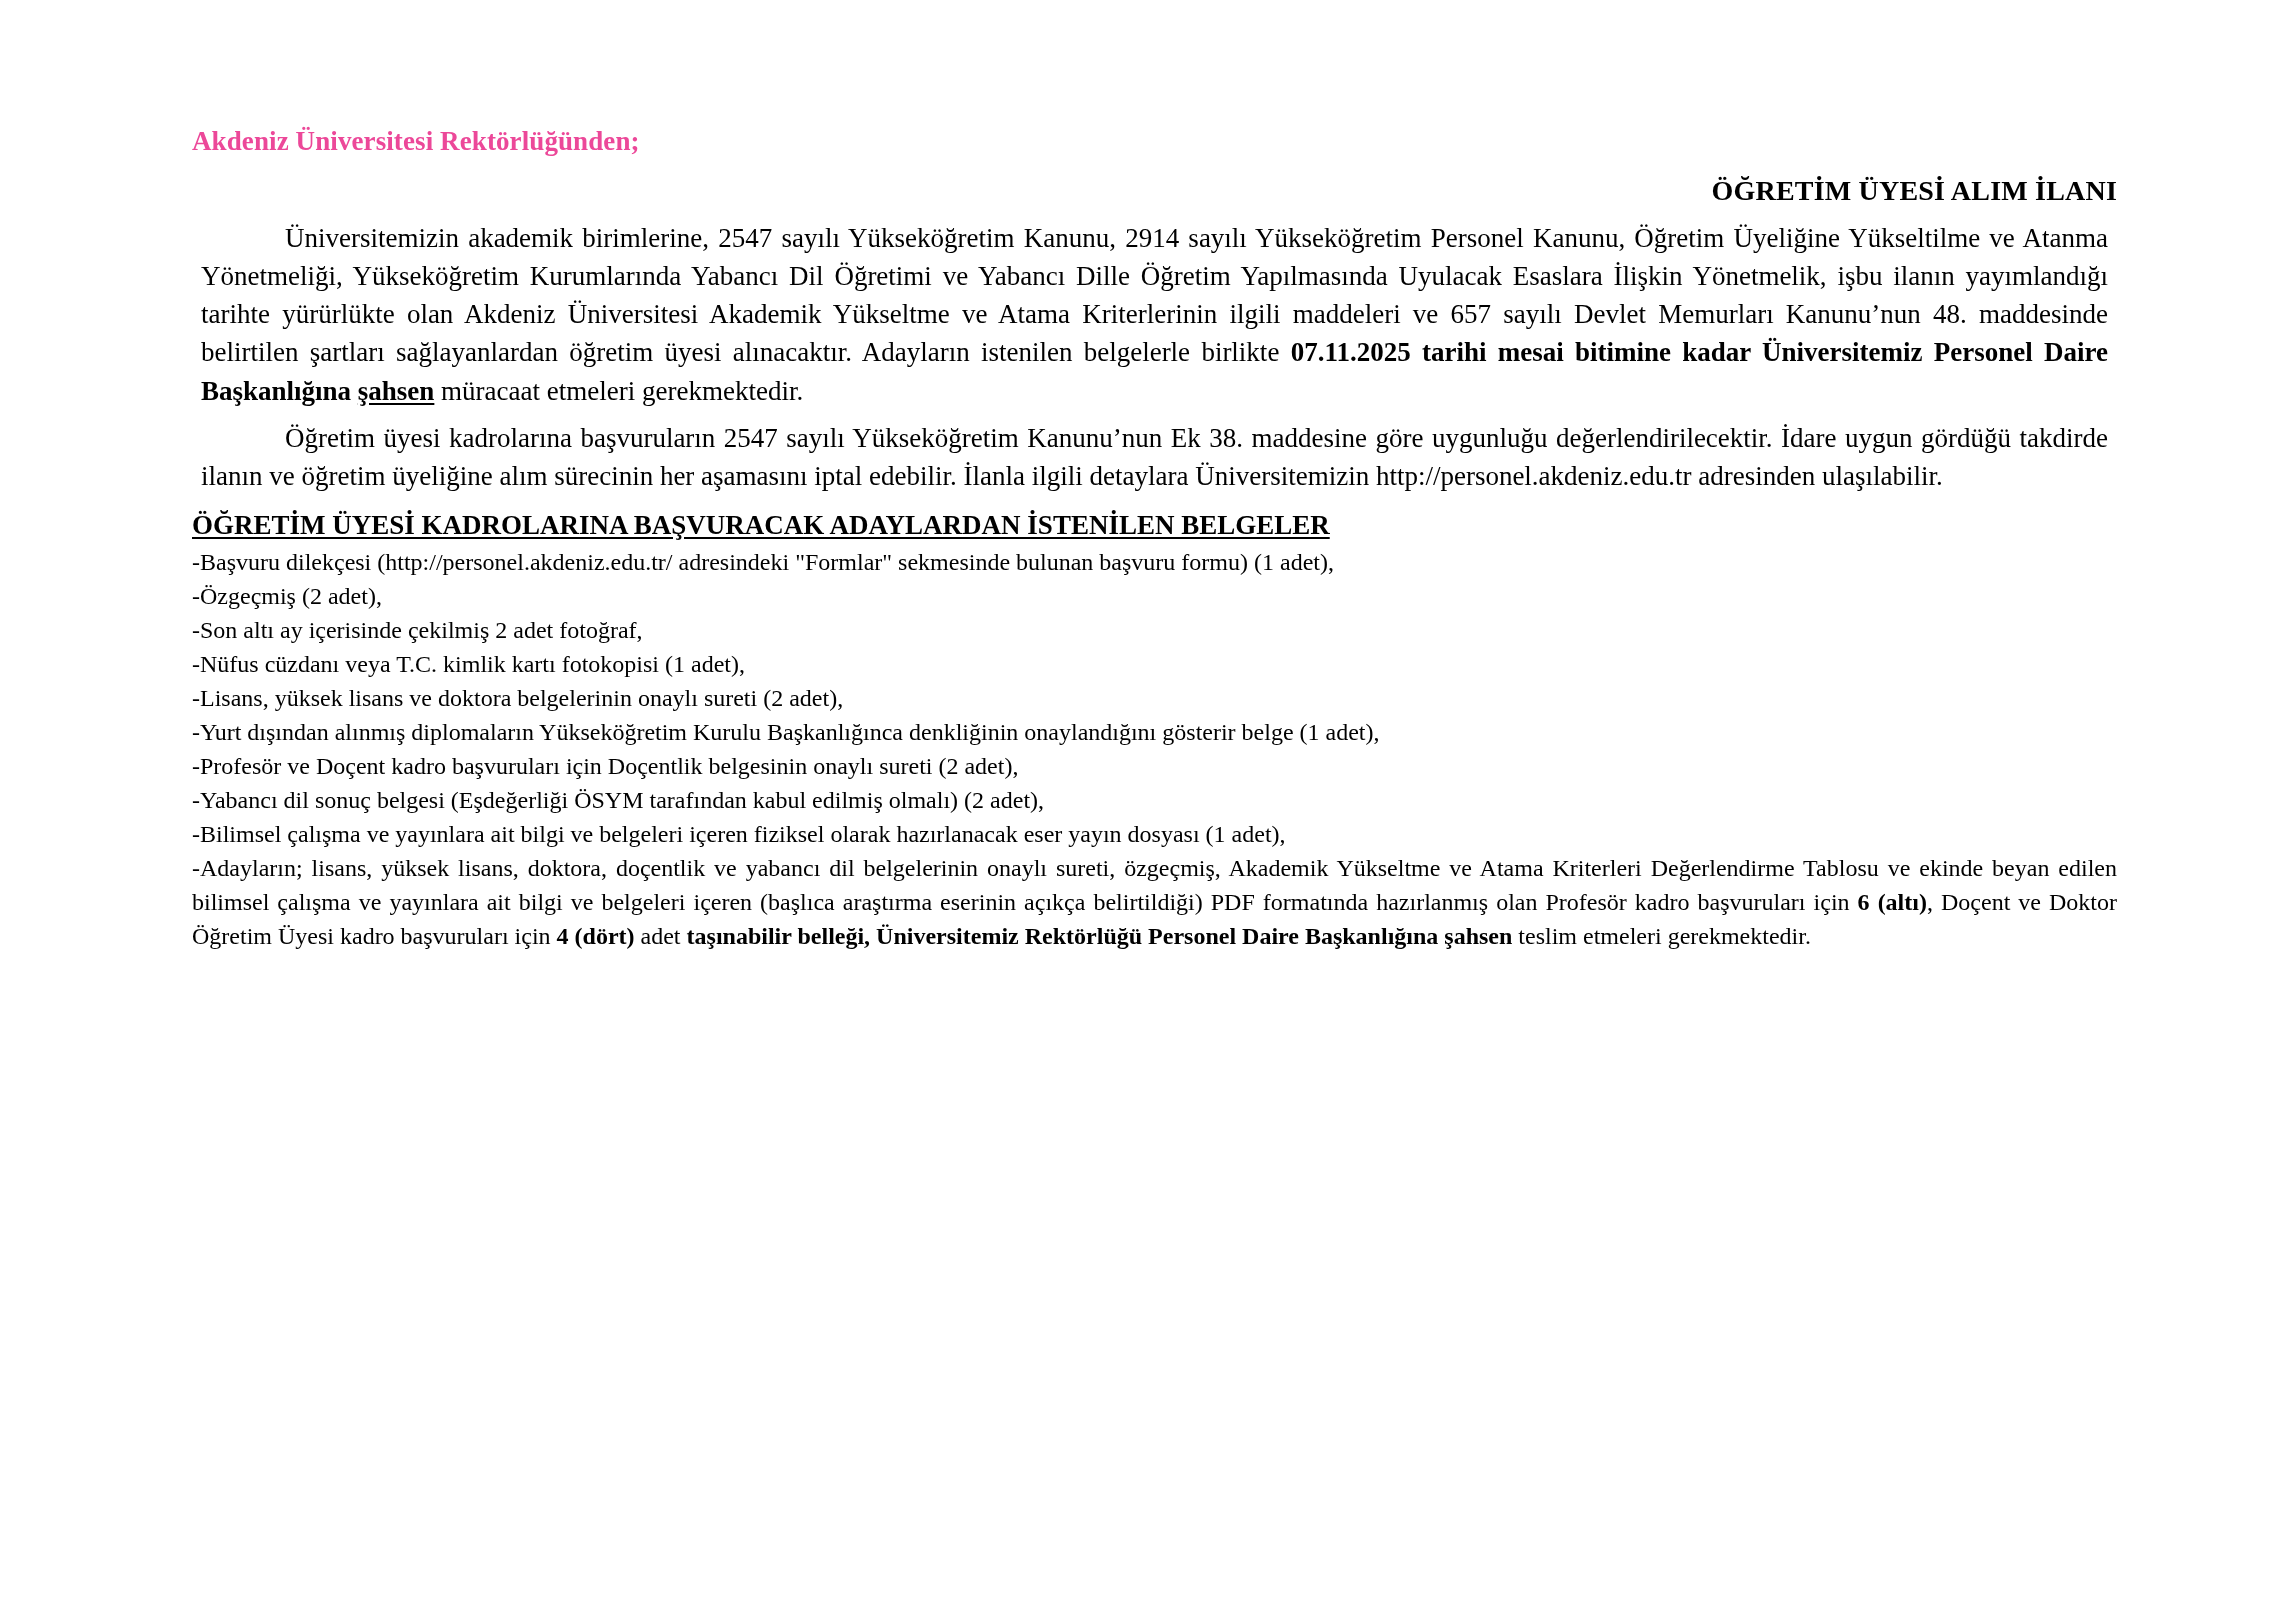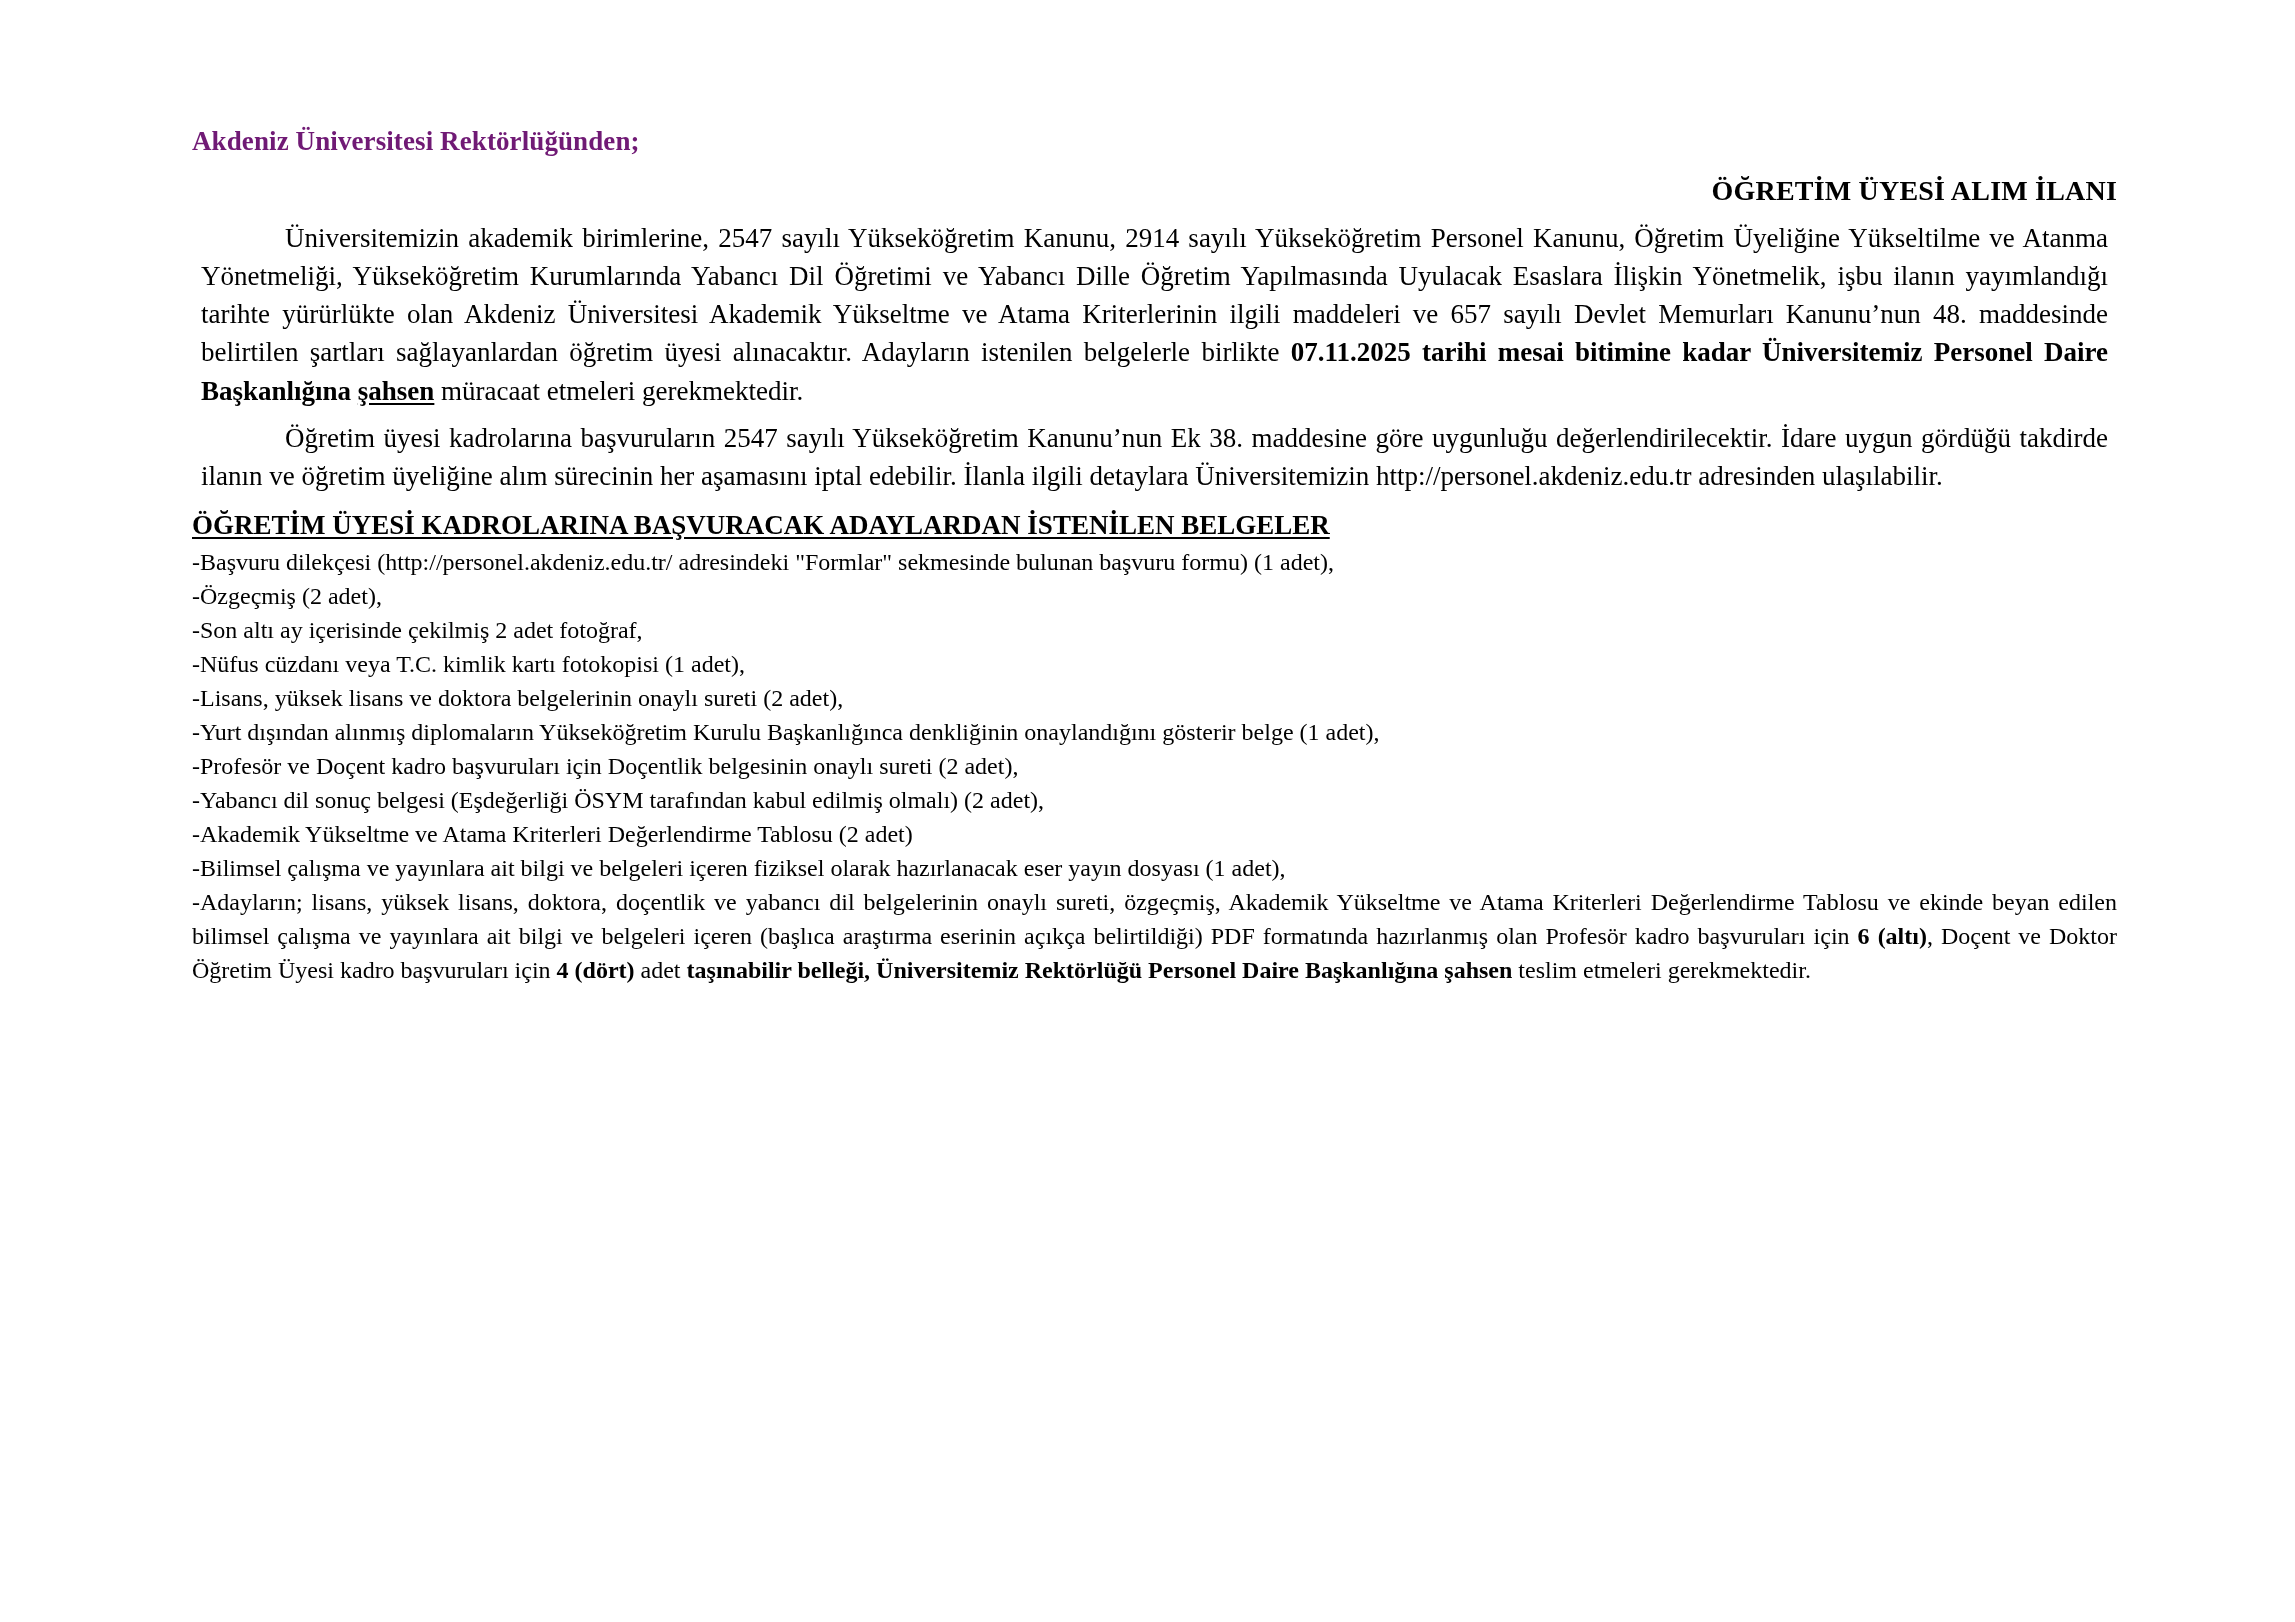--- a/index.html
+++ b/index.html
@@ -16,21 +16,21 @@
     position: relative;
     overflow: hidden;
   }
   .page {
     position: absolute;
     left: 192px;
     top: 124px;
     width: 1925px;
   }
   .org-line {
-    color: #701a75;
+    color: #ec4899;
     font-weight: bold;
     font-size: 27px;
     line-height: 1.30;
     margin: 0 0 14.4px 0;
     letter-spacing: 0.1px;
   }
   .doc-title {
     text-align: right;
     font-weight: bold;
     font-size: 28px;
@@ -96,19 +96,18 @@
 
   <ul class="doc-list">
     <li class="plain">-Başvuru dilekçesi (http://personel.akdeniz.edu.tr/ adresindeki "Formlar" sekmesinde bulunan başvuru formu) (1 adet),</li>
     <li class="plain">-Özgeçmiş (2 adet),</li>
     <li class="plain">-Son altı ay içerisinde çekilmiş 2 adet fotoğraf,</li>
     <li class="plain">-Nüfus cüzdanı veya T.C. kimlik kartı fotokopisi (1 adet),</li>
     <li class="plain">-Lisans, yüksek lisans ve doktora belgelerinin onaylı sureti (2 adet),</li>
     <li class="plain">-Yurt dışından alınmış diplomaların Yükseköğretim Kurulu Başkanlığınca denkliğinin onaylandığını gösterir belge (1 adet),</li>
     <li class="plain">-Profesör ve Doçent kadro başvuruları için Doçentlik belgesinin onaylı sureti (2 adet),</li>
     <li class="plain">-Yabancı dil sonuç belgesi (Eşdeğerliği ÖSYM tarafından kabul edilmiş olmalı) (2 adet),</li>
-    <li class="plain">-Akademik Yükseltme ve Atama Kriterleri Değerlendirme Tablosu (2 adet)</li>
     <li class="plain">-Bilimsel çalışma ve yayınlara ait bilgi ve belgeleri içeren fiziksel olarak hazırlanacak eser yayın dosyası (1 adet),</li>
     <li><span>-Adayların; lisans, yüksek lisans, doktora, doçentlik ve yabancı dil belgelerinin onaylı sureti, özgeçmiş, Akademik Yükseltme ve Atama Kriterleri Değerlendirme Tablosu ve ekinde beyan edilen bilimsel çalışma ve yayınlara ait bilgi ve belgeleri içeren (başlıca araştırma eserinin açıkça belirtildiği) PDF formatında hazırlanmış olan Profesör kadro başvuruları için </span><b>6 (altı)</b><span>, Doçent ve Doktor Öğretim Üyesi kadro başvuruları için </span><b>4 (dört)</b><span> adet </span><b>taşınabilir belleği, Üniversitemiz Rektörlüğü Personel Daire Başkanlığına şahsen</b><span> teslim etmeleri gerekmektedir.</span></li>
   </ul>
 
 </div>
 
 
 </body></html>

